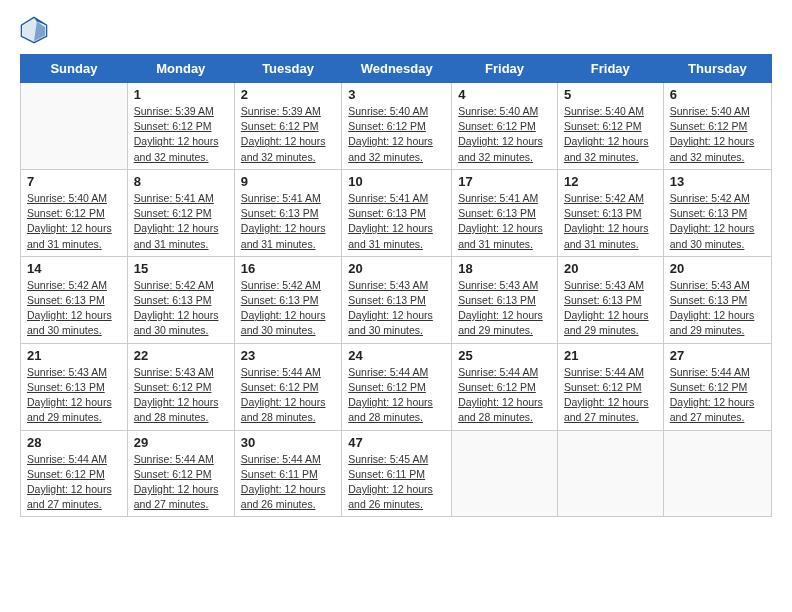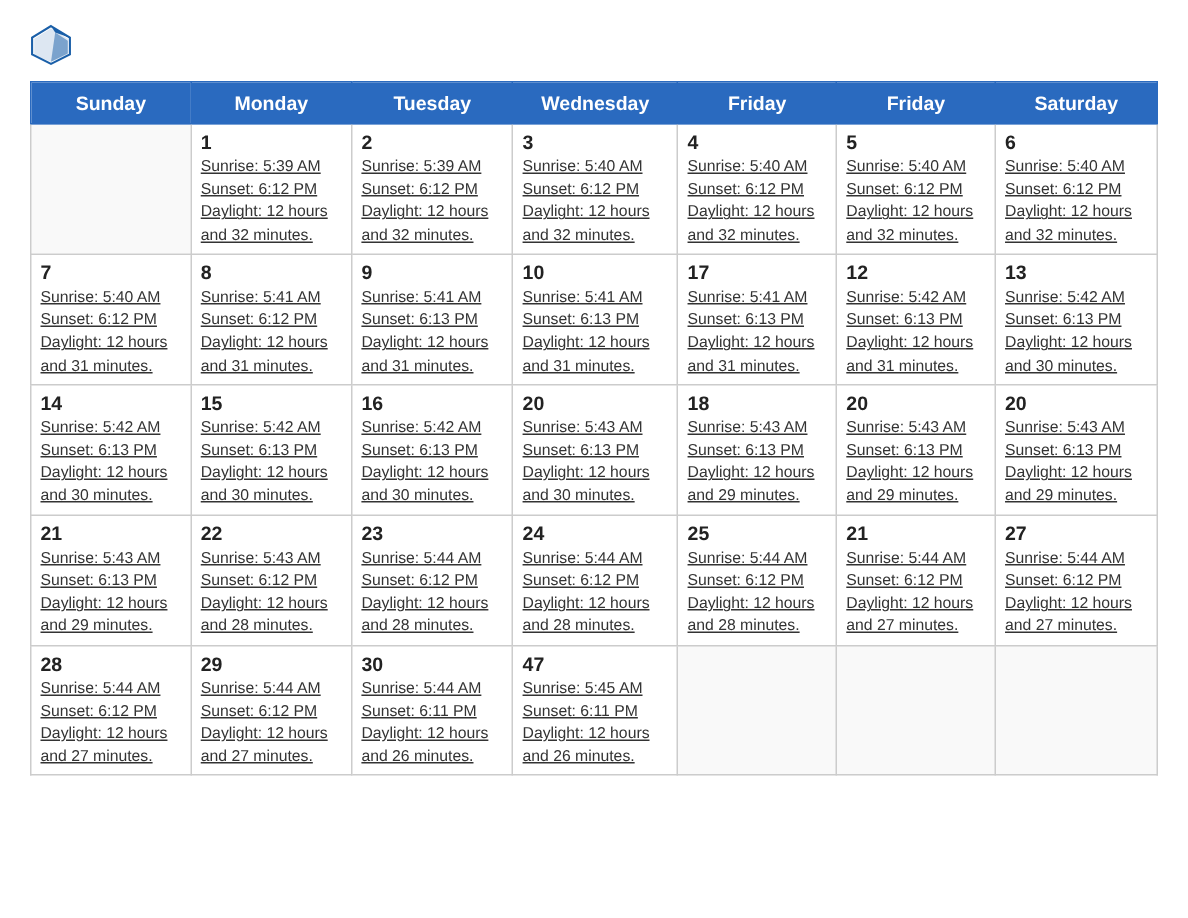--- a/index.html
+++ b/index.html
@@ -125,21 +125,21 @@
 
   <table class="calendar">
     <thead>
       <tr>
       <th>Sunday</th>
           <th>Monday</th>
           <th>Tuesday</th>
           <th>Wednesday</th>
           <th>Friday</th>
           <th>Friday</th>
-          <th>Saturday</th>
+          <th>Thursday</th>
         </tr>
     </thead>
     <tbody id="calendar-body">
     <tr class="week-row">
           <td class="empty"></td>
           <td>
             <span class="day-num">1</span>
             <div class="day-info">Sunrise: 5:39 AM<br>Sunset: 6:12 PM<br>Daylight: 12 hours<br>and 32 minutes.</div>
           </td>
           <td>

